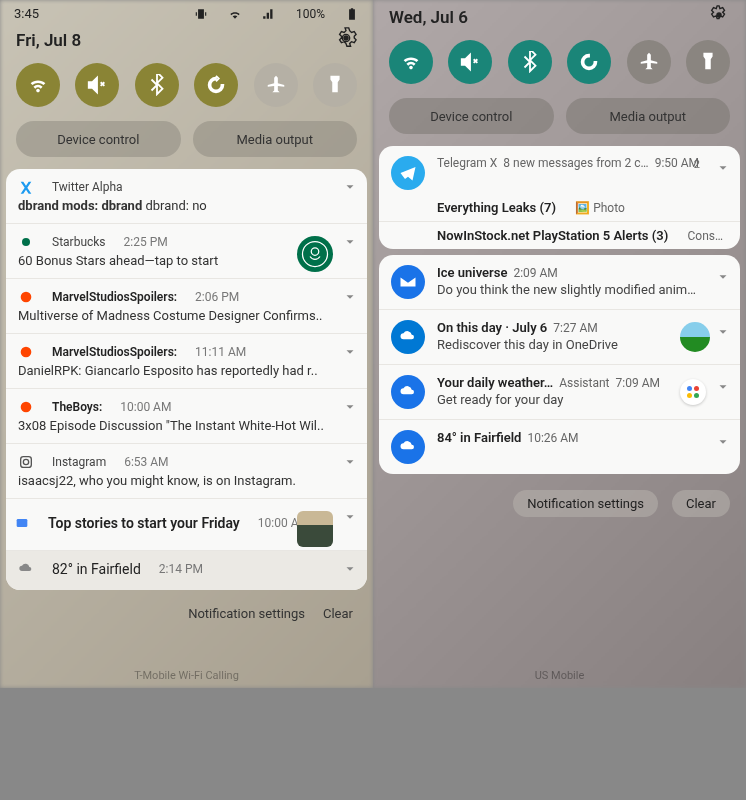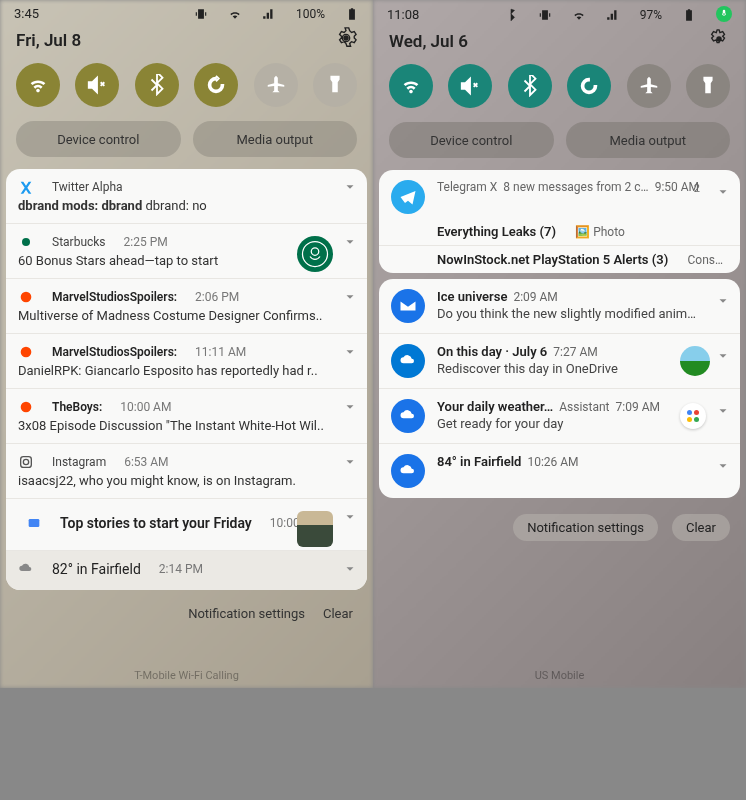--- a/index.html
+++ b/index.html
@@ -228,21 +228,21 @@
                 </svg>
               </span>
               <span class="app">Instagram</span>
               <span>6:53 AM</span>
             </div>
           <div class="notif-body">isaacsj22, who you might know, is on Instagram.</div>
           <span class="chevron"><svg viewBox="0 0 24 24">
                 <path d="M6 9l6 6 6-6"></path>
               </svg></span>
         </div>
-        <div class="notif" style="padding:16px 20px">
+        <div class="notif" style="padding:16px 8px">
           <div class="notif-head">
               <span class="app-icon">
                 <svg viewBox="0 0 24 24">
                   <rect x="4" y="6" width="16" height="12" rx="2" fill="#4285f4"></rect>
                 </svg>
               </span>
               <span class="app" style="font-weight:600;color:#222;font-size:14px">Top stories to start your Friday</span>
               <span>10:00 AM</span>
             </div>
           <div class="thumb people-thumb"></div>
@@ -270,46 +270,20 @@
       <span>Notification settings</span>
       <span>Clear</span>
     </div>
     <div class="carrier">T-Mobile Wi-Fi Calling</div>
   </div>
 </div>
 
 <div class="panel right">
   <div class="panel-bg"></div>
   <div class="panel-content">
-    <div class="status-bar">
-      <span>11:08</span>
-      <div class="status-icons">
-        <svg viewBox="0 0 24 24">
-            <path fill="#222" d="M12 2v20l6-6-6-6 6-6z" stroke="#222"></path>
-          </svg>
-        <svg viewBox="0 0 24 24">
-            <path fill="#222" d="M3 9h2v6H3zm16 0h2v6h-2zM7 4h10v16H7z"></path>
-          </svg>
-        <svg viewBox="0 0 24 24">
-            <path fill="#222" d="M12 20l-4-4c2-2 6-2 8 0zm-8-8c4-4 12-4 16 0l-2 2c-3-3-9-3-12 0z"></path>
-          </svg>
-        <svg viewBox="0 0 24 24">
-            <path fill="#222" d="M2 20h4v-4H2zm6 0h4V10H8zm6 0h4V4h-4z"></path>
-          </svg>
-        <span style="font-size:12px">97%</span>
-        <svg viewBox="0 0 24 24">
-            <path fill="#222" d="M7 4h10v18H7zM10 2h4v2h-4z"></path>
-          </svg>
-        <span class="mic-badge">
-            <svg viewBox="0 0 24 24">
-              <path d="M12 2a3 3 0 013 3v6a3 3 0 01-6 0V5a3 3 0 013-3zm-5 9a5 5 0 0010 0M12 18v3"></path>
-            </svg>
-          </span>
-      </div>
-    </div>
     <div class="date-row">
       <span class="date">Wed, Jul 6</span>
       <span class="gear"><svg viewBox="0 0 24 24">
             <circle cx="12" cy="12" r="3" fill="#222"></circle>
             <path d="M12 2l1 3 3-1 2 3-2 2 2 2-2 3-3-1-1 3h-2l-1-3-3 1-2-3 2-2-2-2 2-3 3 1 1-3z" fill="none" stroke="#222" stroke-width="1.5"></path>
           </svg></span>
     </div>
     <div class="qs-row">
       <div class="qs-toggle on">
           <svg viewBox="0 0 24 24">

